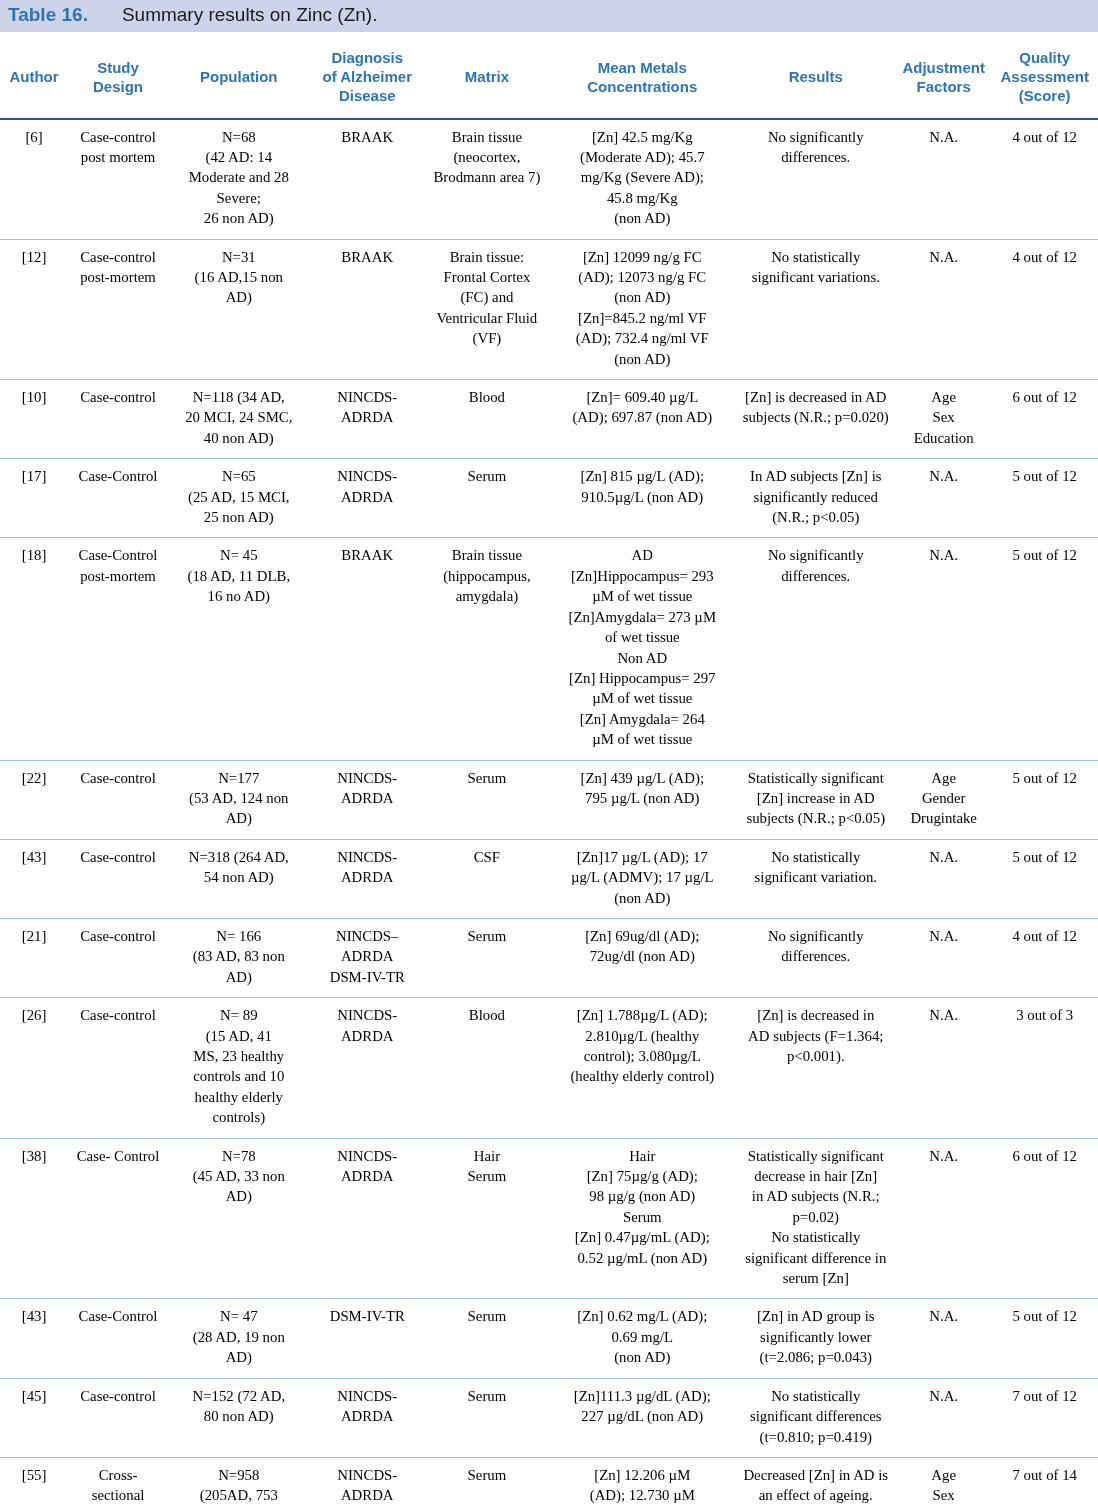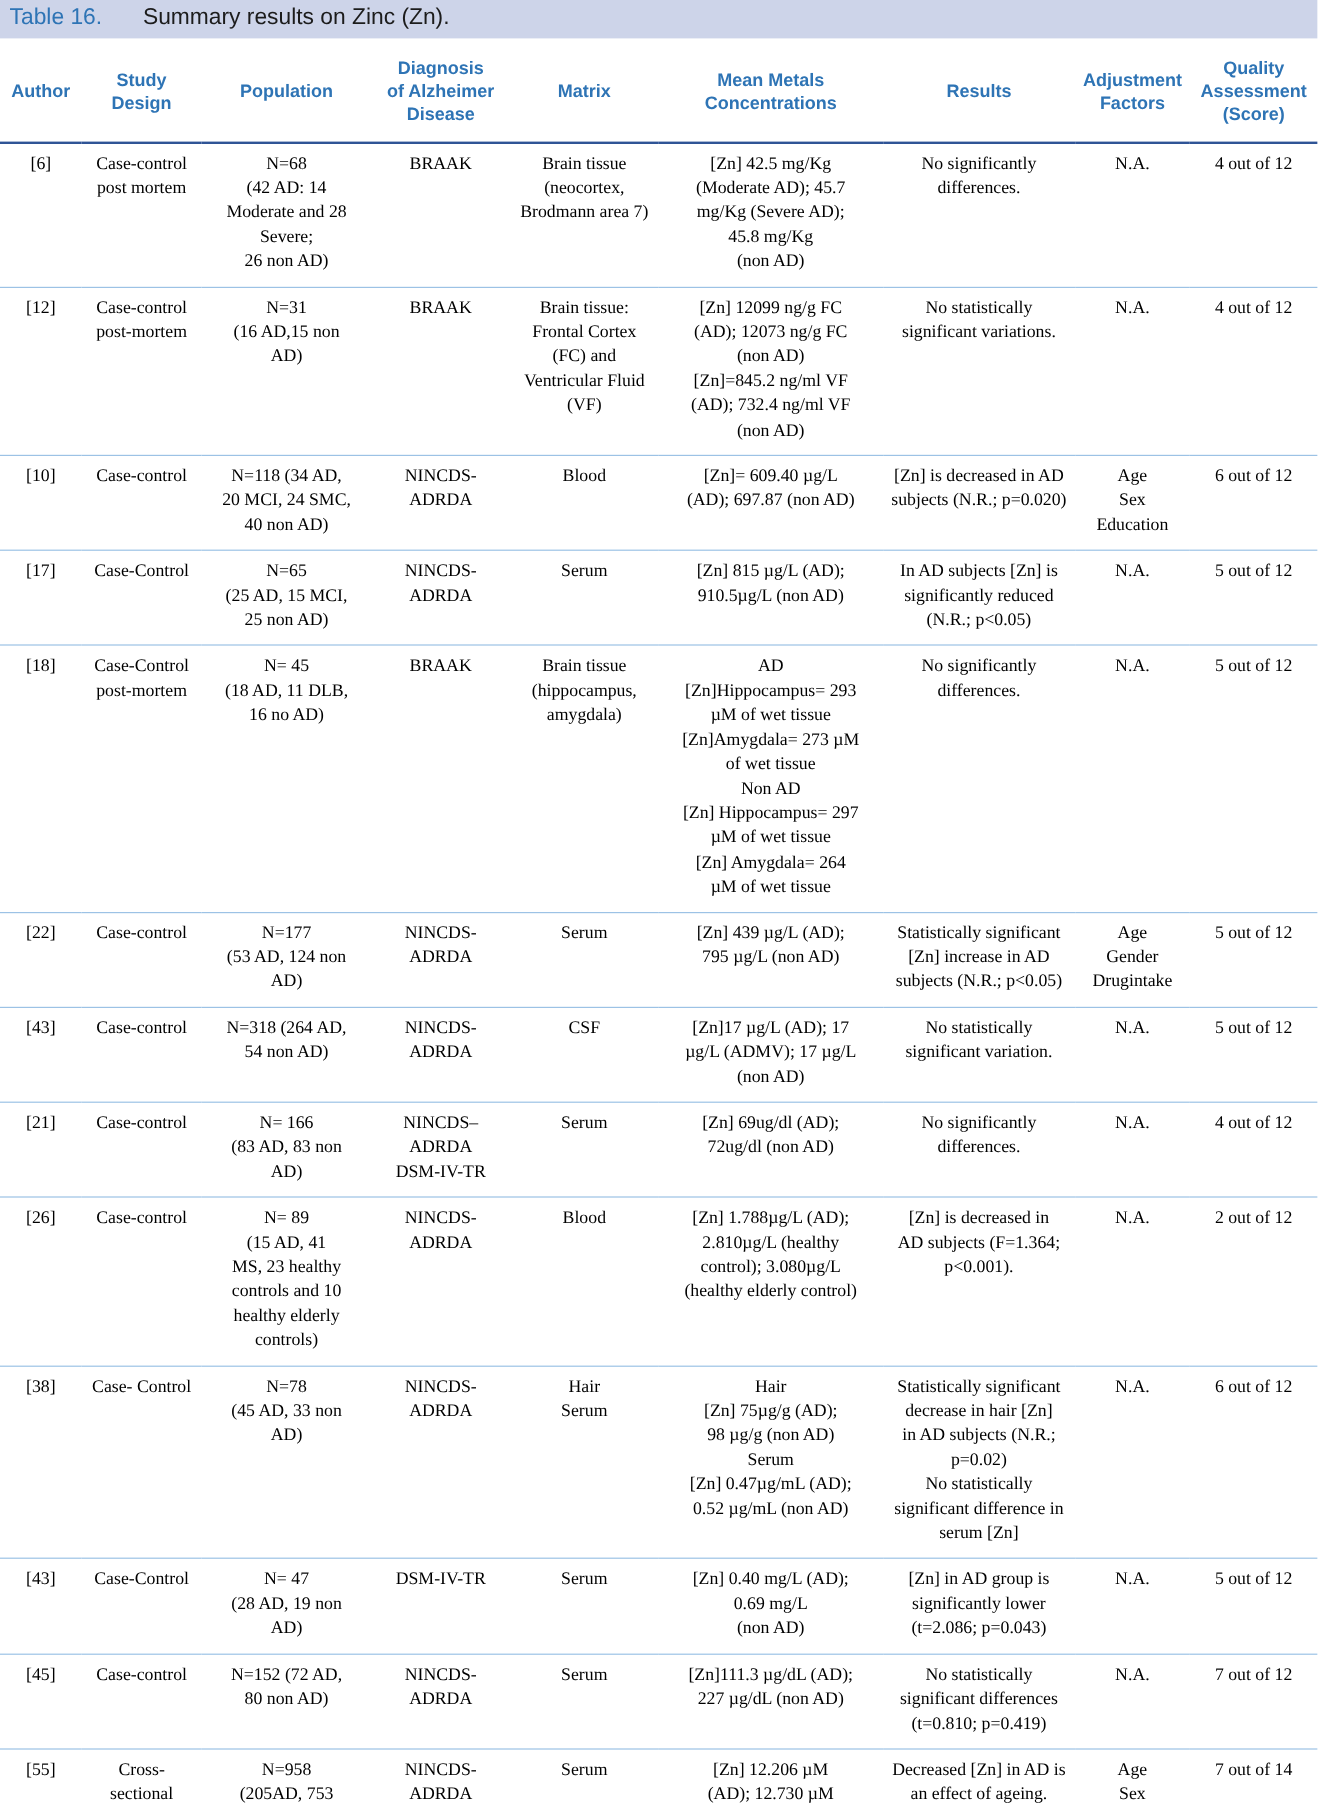--- a/index.html
+++ b/index.html
@@ -3,21 +3,21 @@
 <meta charset="utf-8">
 <style>
   html, body { margin: 0; padding: 0; background: #ffffff; }
   body { width: 1098px; }
   .title-bar {
     background: #cdd4e9;
     padding: 4px 10px 6px 8px;
     font-family: "Liberation Sans", "DejaVu Sans", sans-serif;
     font-size: 19px;
   }
-  .title-label { color: #2e74b5; font-weight: normal; margin-right: 10px; }
+  .title-label { color: #2e74b5; font-weight: bold; margin-right: 10px; }
   .title-text  { color: #1c1c1c; margin-left: 24px; }
   table.results-table {
     width: 100%;
     border-collapse: collapse;
     table-layout: fixed;
   }
   thead th {
     font-family: "Liberation Sans", "DejaVu Sans", sans-serif;
     font-weight: bold;
     color: #2e74b5;
@@ -255,21 +255,21 @@
 ADRDA</td>
       <td>Blood</td>
       <td>[Zn] 1.788µg/L (AD);
 2.810µg/L (healthy
 control); 3.080µg/L
 (healthy elderly control)</td>
       <td>[Zn] is decreased in
 AD subjects (F=1.364;
 p&lt;0.001).</td>
       <td>N.A.</td>
-      <td>2 out of 12</td>
+      <td>3 out of 3</td>
     </tr>
     <tr>
       <td>[38]</td>
       <td>Case- Control</td>
       <td>N=78
 (45 AD, 33 non
 AD)</td>
       <td>NINCDS-
 ADRDA</td>
       <td>Hair
@@ -291,21 +291,21 @@
       <td>6 out of 12</td>
     </tr>
     <tr>
       <td>[43]</td>
       <td>Case-Control</td>
       <td>N= 47
 (28 AD, 19 non
 AD)</td>
       <td>DSM-IV-TR</td>
       <td>Serum</td>
-      <td>[Zn] 0.40 mg/L (AD);
+      <td>[Zn] 0.62 mg/L (AD);
 0.69 mg/L
 (non AD)</td>
       <td>[Zn] in AD group is
 significantly lower
 (t=2.086; p=0.043)</td>
       <td>N.A.</td>
       <td>5 out of 12</td>
     </tr>
     <tr>
       <td>[45]</td>

